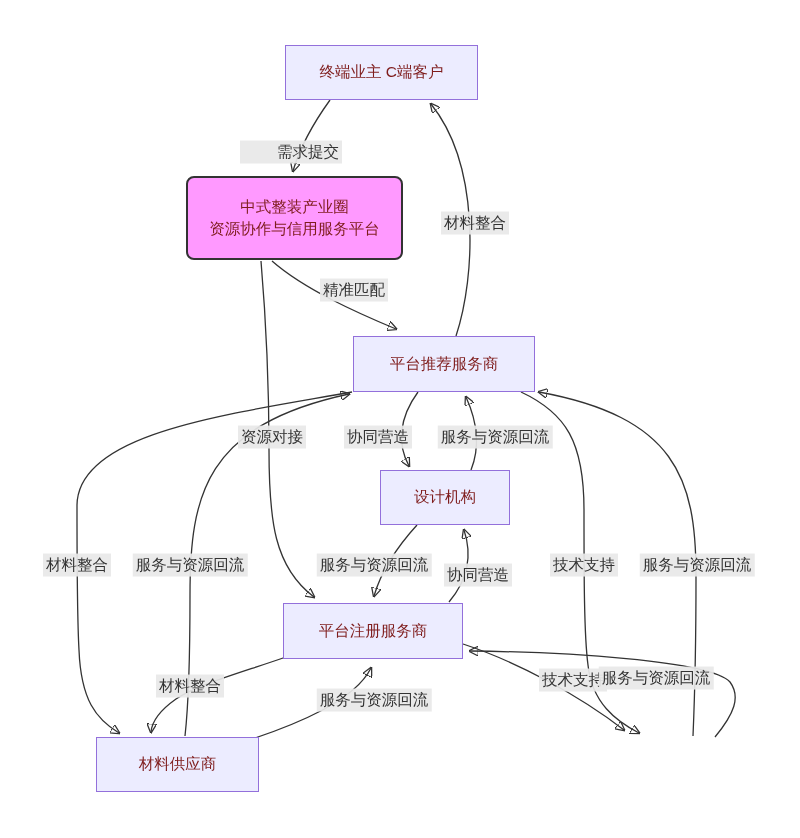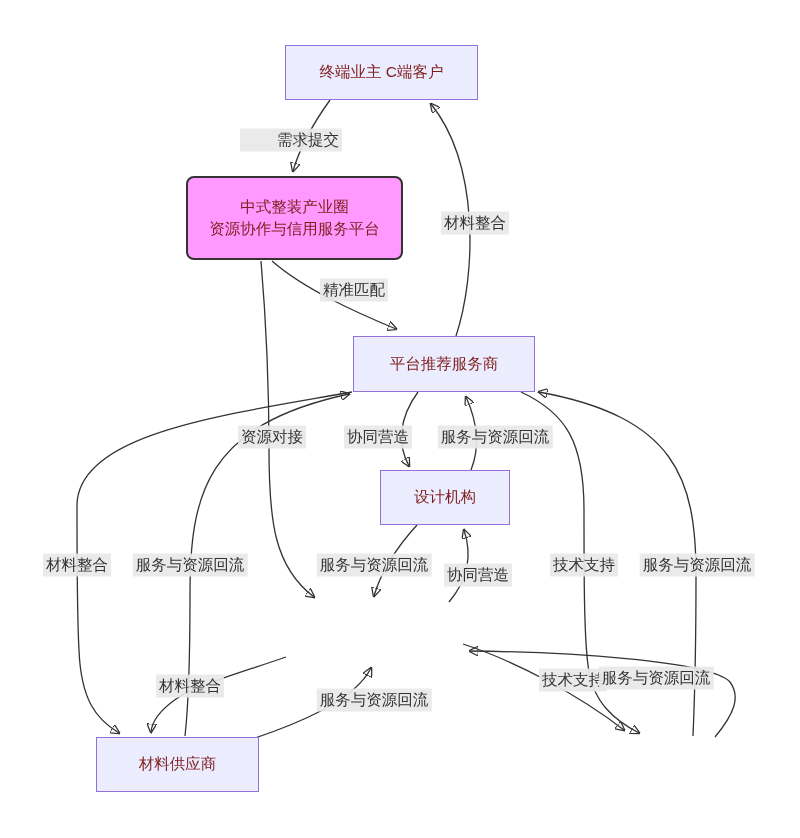--- a/index.html
+++ b/index.html
@@ -65,27 +65,30 @@
   </div>
 
   <div class="node" style="left:353px;top:336px;width:182px;height:56px;">
     <span>平台推荐服务商</span>
   </div>
 
   <div class="node" style="left:380px;top:470px;width:130px;height:55px;">
     <span>设计机构</span>
   </div>
 
+  <div class="node" style="left:283px;top:603px;width:180px;height:56px;">
+    <span>平台注册服务商</span>
+  </div>
 
   <div class="node" style="left:96px;top:737px;width:163px;height:55px;">
     <span>材料供应商</span>
   </div>
 
 
-  <div class="edge-label" style="left:291px;top:140px;padding-left:37px;">需求提交</div>
+  <div class="edge-label" style="left:291px;top:152px;padding-left:37px;">需求提交</div>
   <div class="edge-label" style="left:475px;top:223px;">材料整合</div>
   <div class="edge-label" style="left:325px;top:290px;margin-left:29px;">精准匹配</div>
   <div class="edge-label" style="left:272px;top:437px;">资源对接</div>
   <div class="edge-label" style="left:378px;top:437px;">协同营造</div>
   <div class="edge-label" style="left:495px;top:437px;">服务与资源回流</div>
   <div class="edge-label" style="left:77px;top:565px;">材料整合</div>
   <div class="edge-label" style="left:190px;top:565px;">服务与资源回流</div>
   <div class="edge-label" style="left:374px;top:565px;">服务与资源回流</div>
   <div class="edge-label" style="left:478px;top:575px;">协同营造</div>
   <div class="edge-label" style="left:584px;top:565px;">技术支持</div>

